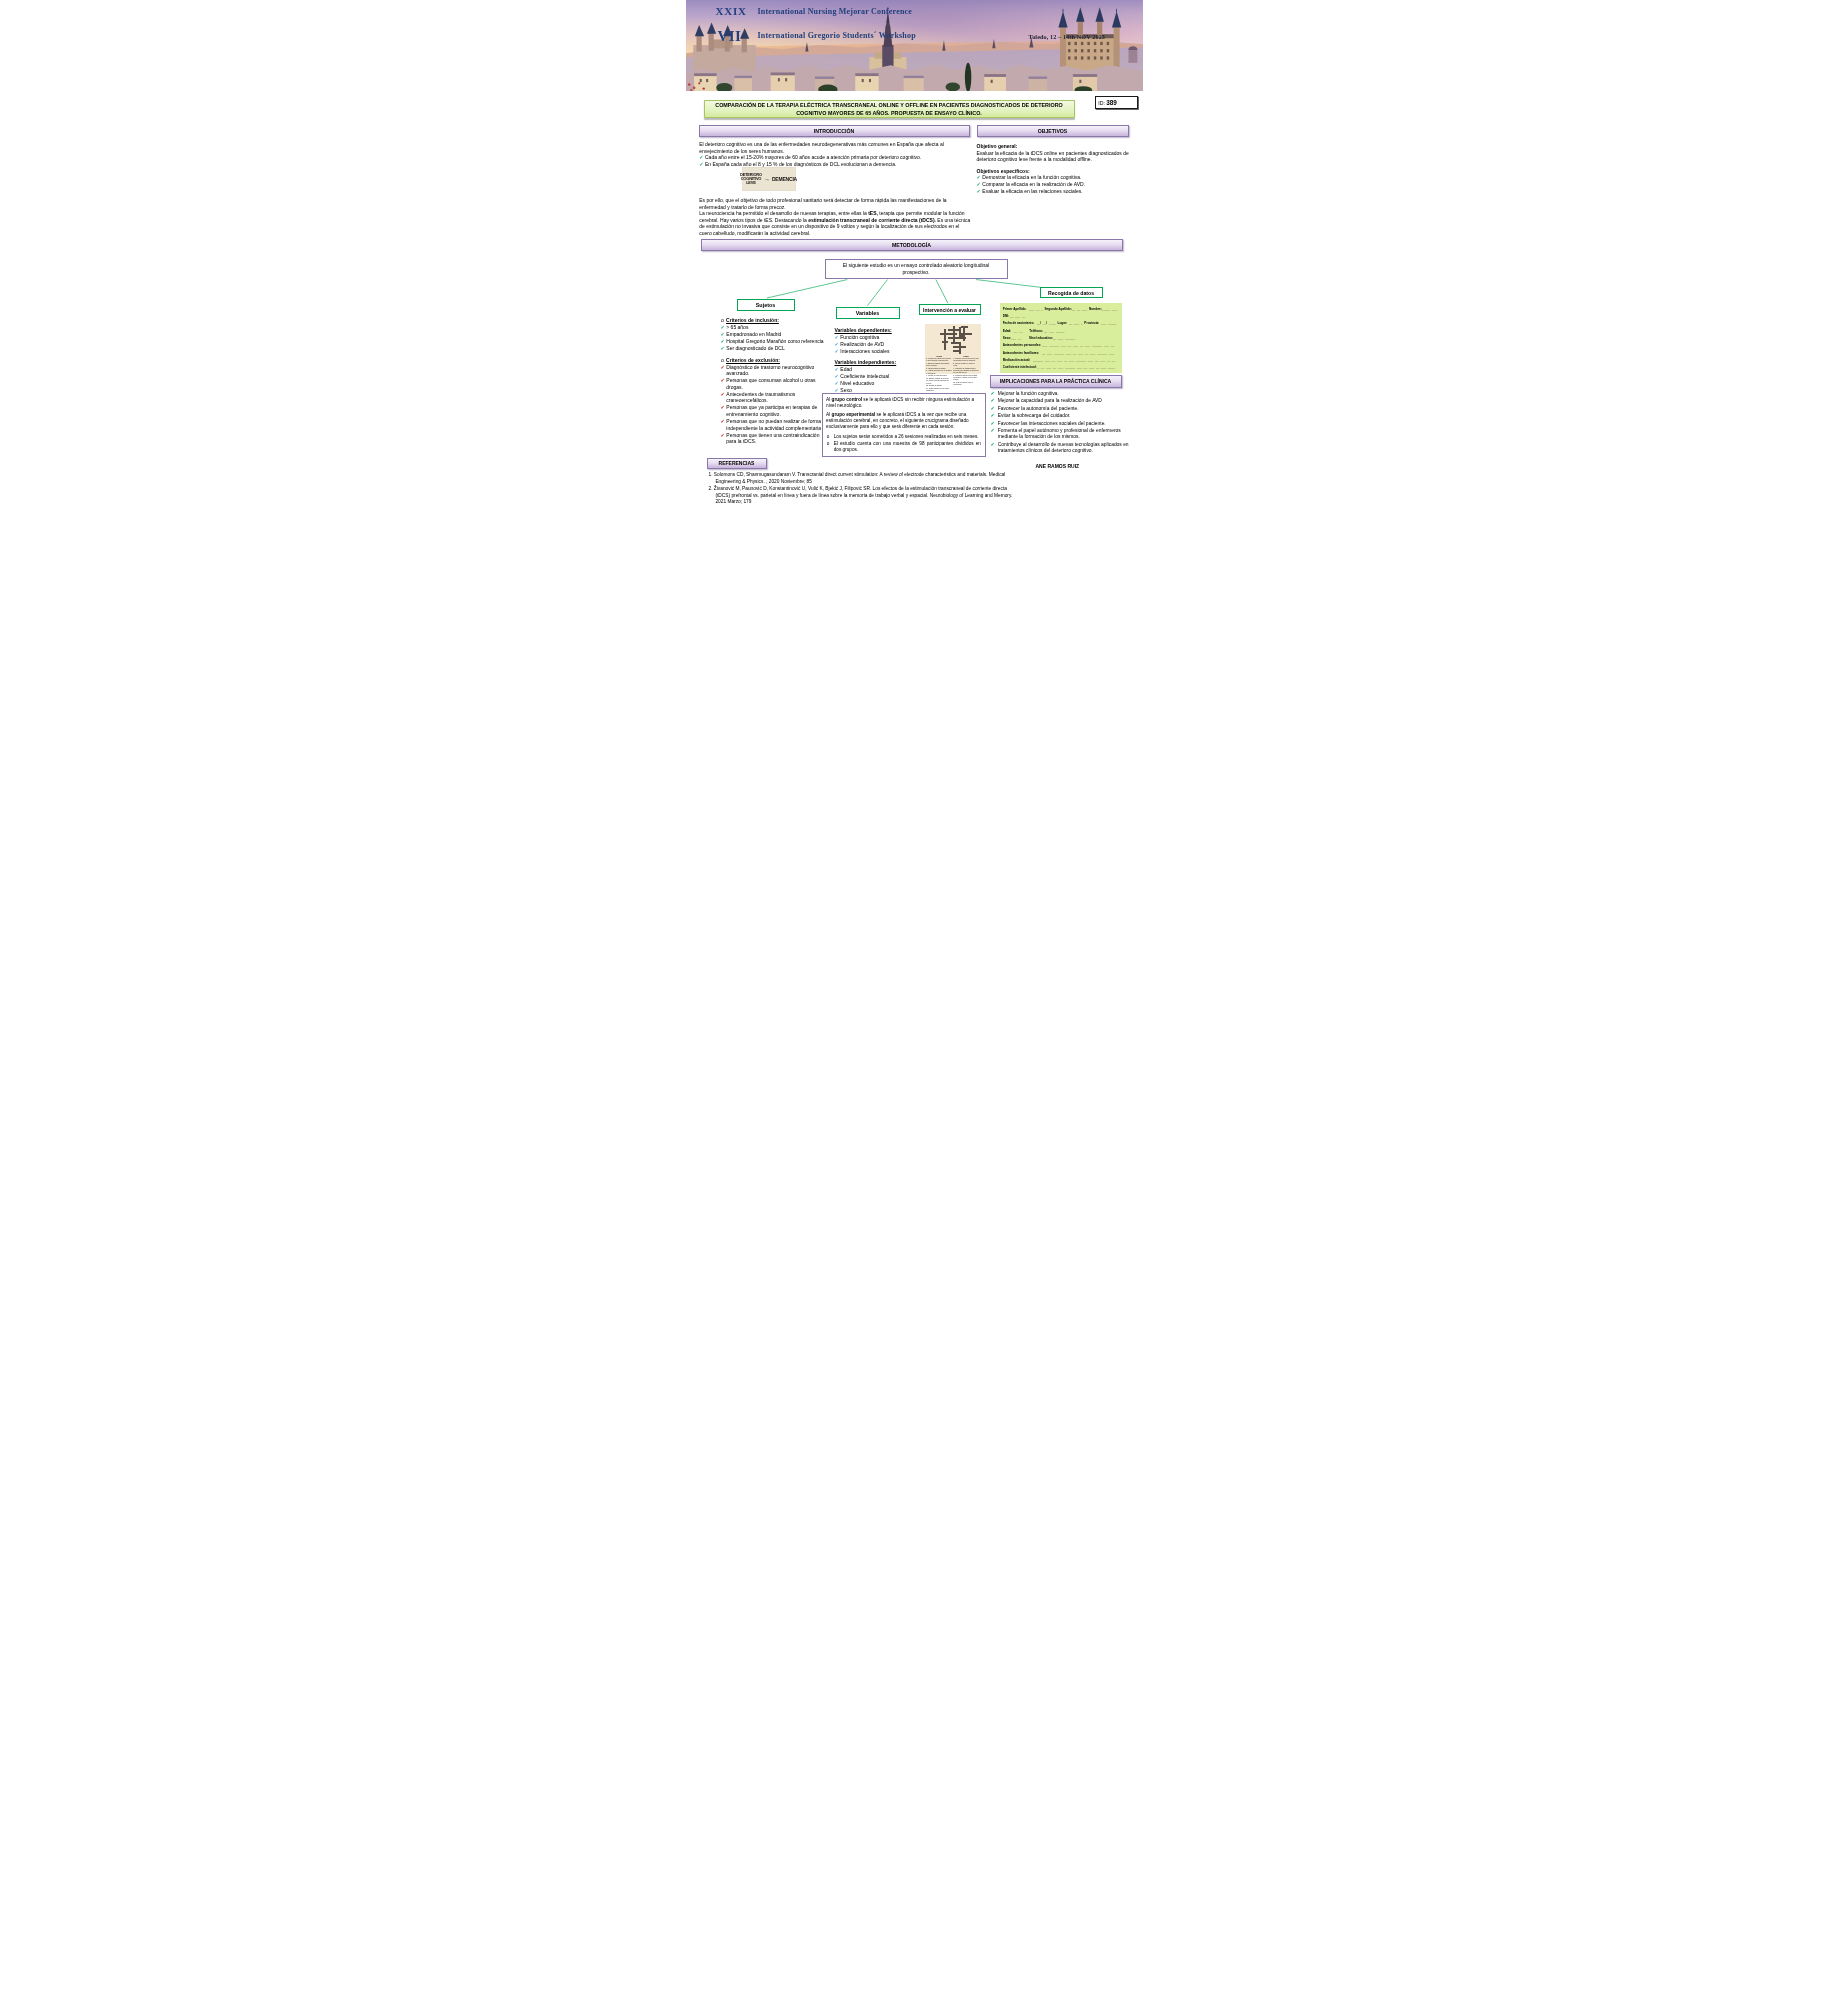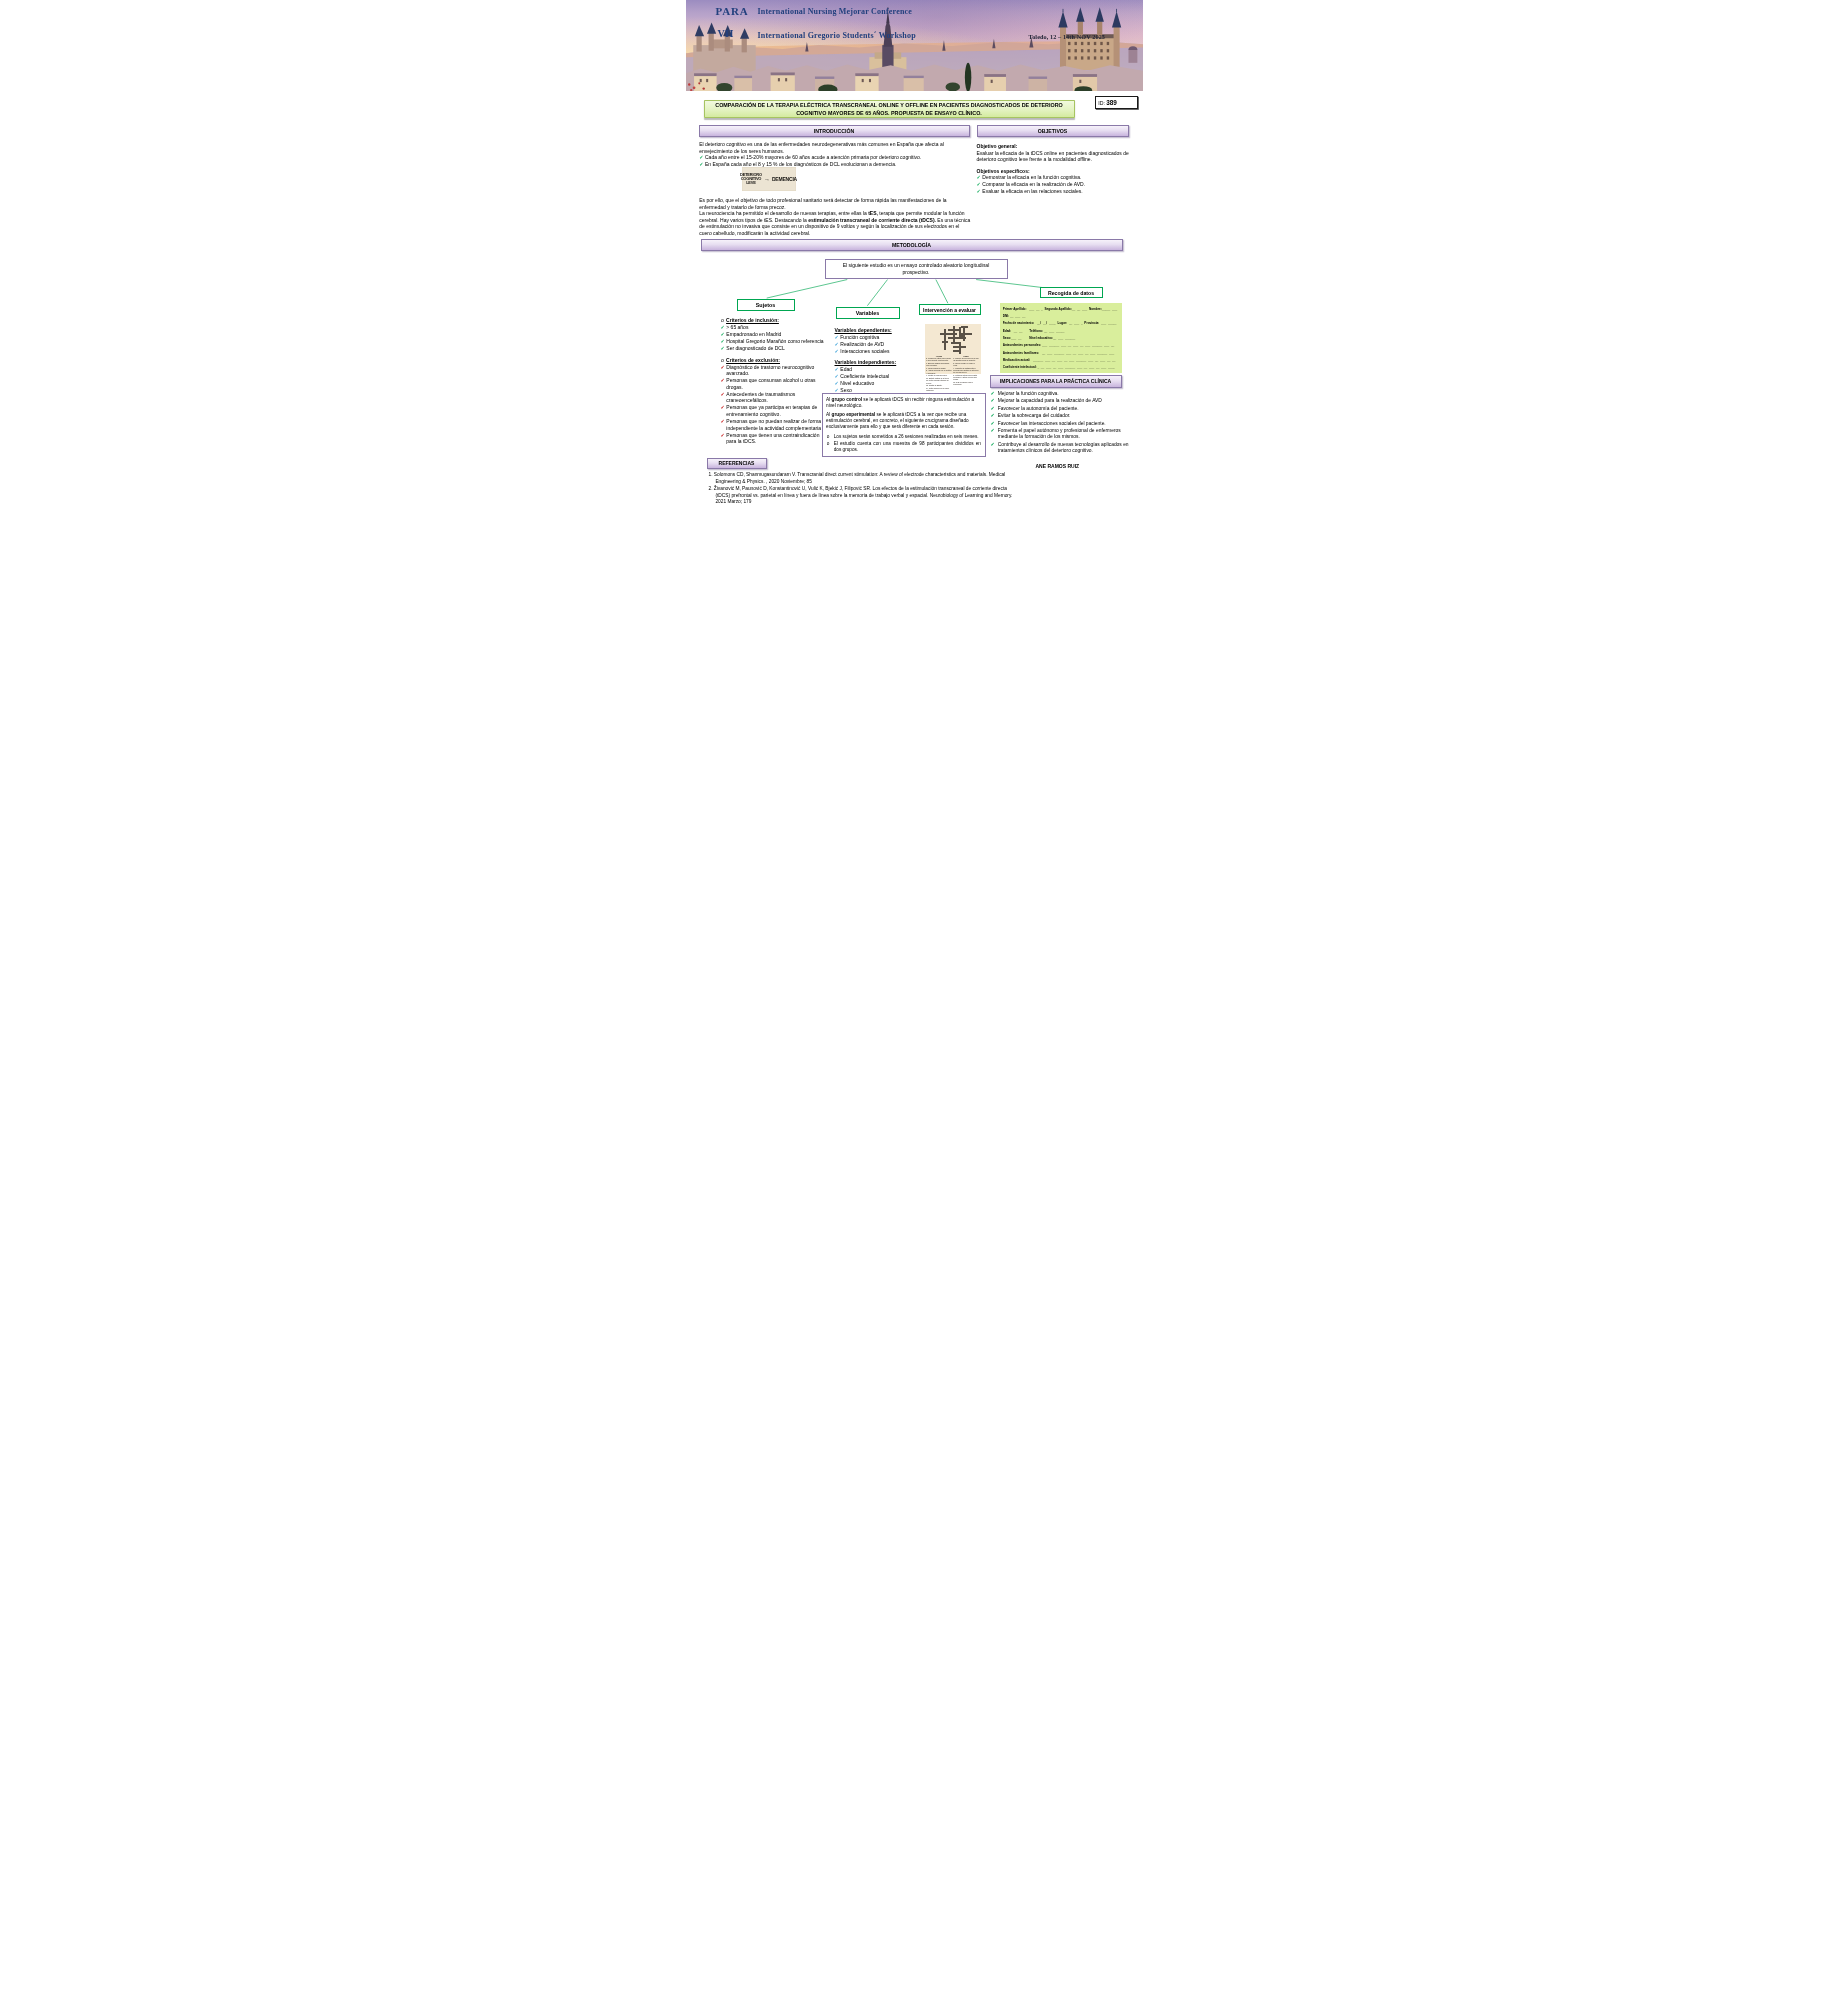--- a/index.html
+++ b/index.html
@@ -10,21 +10,21 @@
   .photo{position:absolute;left:0;top:0;width:457px;height:91px;overflow:hidden;
     background-image:
       radial-gradient(ellipse at 10% 80%, rgba(255,220,150,.85), rgba(255,220,150,0) 55%),
       radial-gradient(ellipse at 55% 18%, rgba(140,115,170,.40), rgba(140,115,170,0) 60%),
       radial-gradient(ellipse at 85% 40%, rgba(230,180,190,.45), rgba(230,180,190,0) 55%),
       linear-gradient(180deg,#9b8cc0 0%,#b5a1c9 14%,#c9afce 28%,#d9bcd0 40%,#e5cac9 52%,#efdcc2 64%,#f6e9c8 76%,#f2e0ba 86%,#e8d0ac 100%);}
   .photo svg{position:absolute;left:0;top:0;width:100%;height:100%;}
   .conf{position:absolute;color:#23407e;font-family:"Liberation Serif",serif;font-weight:bold;white-space:nowrap;}
   .conf.num1{left:30px;top:4.8px;font-size:11px;letter-spacing:0.8px;}
   .conf.line1{left:72px;top:6.9px;font-size:8px;letter-spacing:0.2px;}
-  .conf.num2{left:32px;top:28px;font-size:10px;letter-spacing:0.4px;}
+  .conf.num2{left:32px;top:28px;font-size:15px;letter-spacing:0.4px;}
   .conf.line2{left:72px;top:31px;font-size:8px;letter-spacing:0.2px;}
   .conf.date{left:343px;top:33px;font-size:6.2px;color:#1d2133;letter-spacing:0.1px;}
 
   
   .id-box{position:absolute;left:409px;top:96px;width:39px;height:11px;background:#fff;
           border:0.8px solid #1a1a1a;box-shadow:0.8px 0.8px 0 #444;display:flex;align-items:center;padding-left:2.8px;gap:1.2px;}
   .id-box .lbl{font-size:5.2px;}
   .id-box .val{font-size:6.4px;font-weight:bold;}
   .title-box{position:absolute;left:18px;top:100px;width:371px;height:18px;box-sizing:border-box;
              background:linear-gradient(180deg,#f1f9df 0%,#e4f3c2 55%,#d4eb9f 100%);
@@ -234,21 +234,21 @@
       <ellipse cx="662" cy="216" rx="18" ry="11" fill="#32452e"></ellipse>
       <ellipse cx="700" cy="192" rx="8" ry="36" fill="#233522"></ellipse>
       <ellipse cx="986" cy="224" rx="22" ry="10" fill="#2c3f29"></ellipse>
 
       <circle cx="8" cy="210" r="3" fill="#bf3a3a"></circle>
         <circle cx="20" cy="218" r="3.4" fill="#c14545"></circle>
         <circle cx="33" cy="207" r="2.6" fill="#b33636"></circle>
         <circle cx="13" cy="224" r="2.8" fill="#c14545"></circle>
         <circle cx="44" cy="220" r="3" fill="#b33636"></circle>
     </svg>
-    <div class="conf num1">PARA</div>
+    <div class="conf num1">XXIX</div>
     <div class="conf line1">International Nursing Mejorar Conference</div>
     <div class="conf num2">VII</div>
     <div class="conf line2">International Gregorio Students´ Workshop</div>
     <div class="conf date">Toledo, 12 – 14th NOV 2025</div>
   </div>
 
   <div class="id-box">
     <span class="lbl">ID:</span>
     <span class="val">389</span>
   </div>

